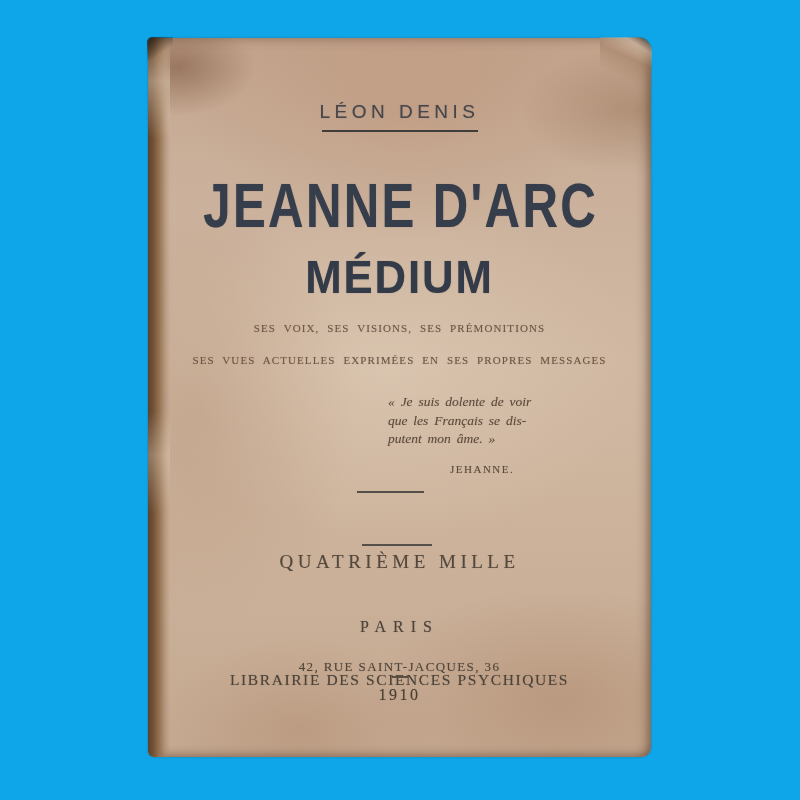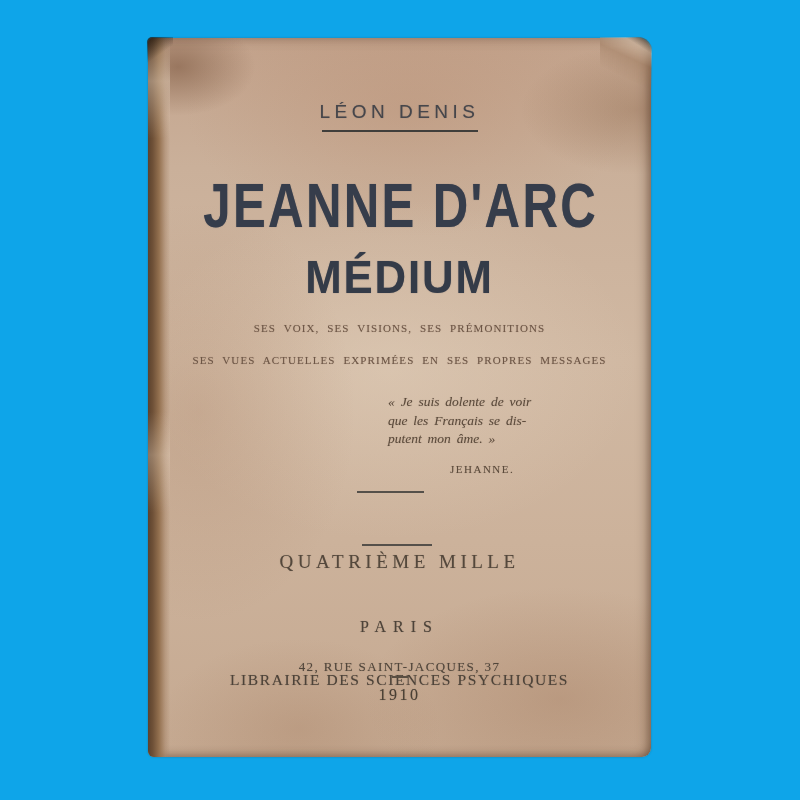--- a/index.html
+++ b/index.html
@@ -210,18 +210,18 @@
       <div>putent mon âme. »</div>
       <div class="attribution">JEHANNE.</div>
     </div>
 
     <div class="edition-rule-top"></div>
     <div class="edition centered">QUATRIÈME MILLE</div>
     <div class="edition-rule-bottom"></div>
 
     <div class="city centered">PARIS</div>
     <div class="publisher centered">LIBRAIRIE DES SCIENCES PSYCHIQUES</div>
-    <div class="address centered">42, RUE SAINT-JACQUES, 37</div>
+    <div class="address centered">42, RUE SAINT-JACQUES, 36</div>
     <div class="imprint-dash"></div>
     <div class="year centered">1910</div>
 
   </div>
 </div>
 
 </body></html>

